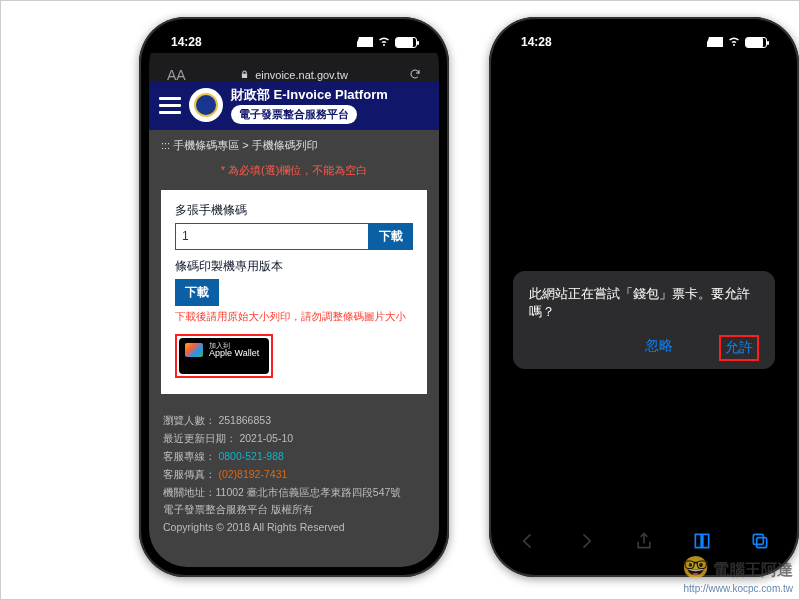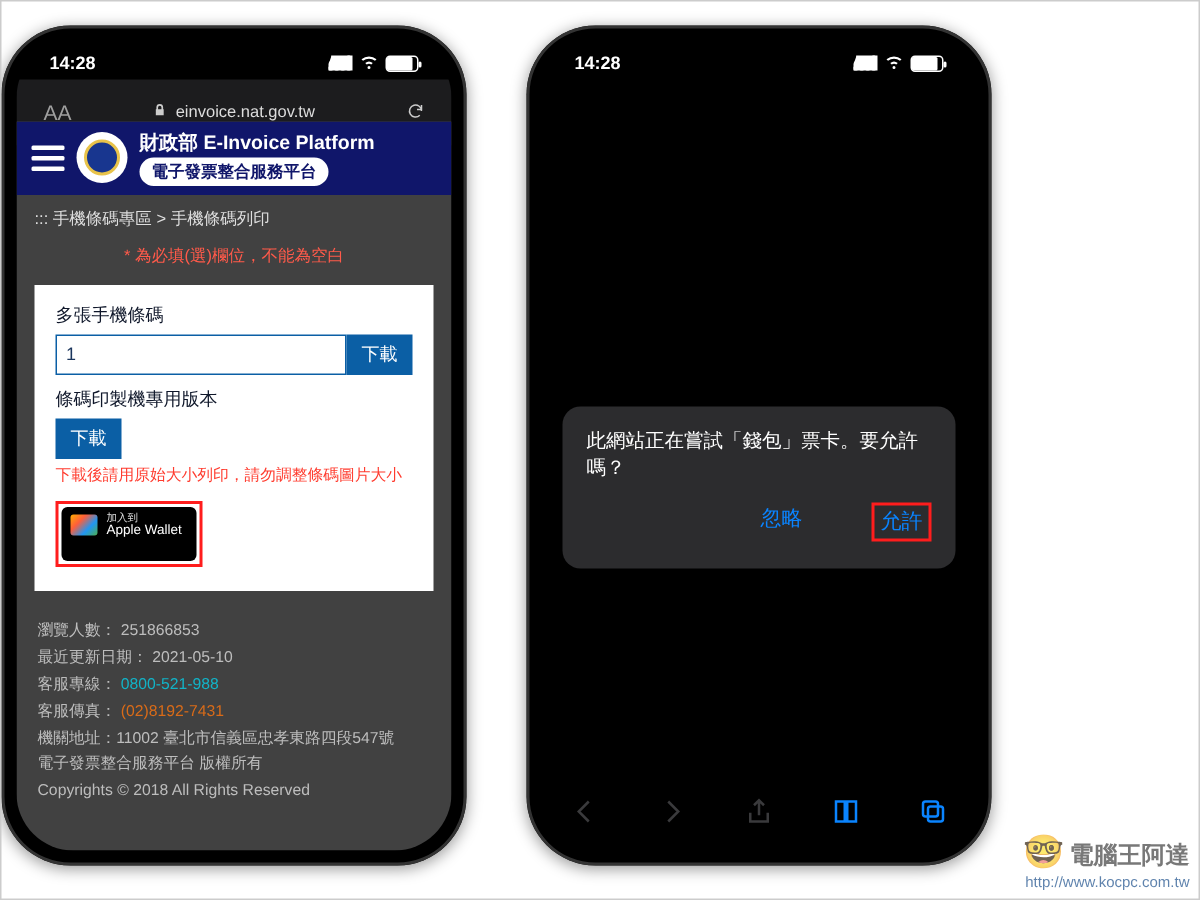--- a/index.html
+++ b/index.html
@@ -4,21 +4,21 @@
 <style>
   * { box-sizing: border-box; margin: 0; padding: 0; }
   body {
     width: 800px; height: 600px;
     background: #fff;
     font-family: -apple-system, "Helvetica Neue", Arial, sans-serif;
     font-size: 12px;
     position: relative;
     border: 1px solid #ccc;
   }
-  .stage { display: flex; gap: 40px; justify-content: flex-start; padding-top: 16px; }
+  .stage { display: flex; gap: 40px; justify-content: flex-end; padding-top: 16px; }
 
   
   .phone {
     width: 310px; height: 560px;
     background: #000;
     border-radius: 46px;
     padding: 10px;
     box-shadow: 0 2px 10px rgba(0,0,0,.4), inset 0 0 0 2px #333;
     position: relative;
   }
@@ -77,21 +77,21 @@
   .brand{font-size:13px;font-weight:700;line-height:1.2}
   .pill{display:inline-block;background:#fff;color:#10166a;border-radius:12px;padding:2px 8px;font-size:11px;font-weight:700;margin-top:2px;}
 
   .crumb{padding:8px 12px;color:#dedede;font-size:11px;}
   .req{color:#ff5a4a;text-align:center;padding:2px 0 8px;font-size:11px;}
 
   .card{background:#fff;color:#333;margin:4px 12px 10px;padding:12px 14px 16px;}
   .field-label{color:#0f172a;font-size:12px;margin-bottom:4px;}
   .row{display:flex;}
   .row input{flex:1;border:1px solid #0b5fa5;padding:4px 6px;font-size:12px;color:#1b365d;}
-  .btn-blue{background:#0b5fa5;color:#fff;border:none;padding:5px 10px;font-size:12px;cursor:pointer;}
+  .btn-blue{background:#0b5fa5;color:#fff;border:none;padding:5px 10px;font-size:12px;cursor:pointer;font-weight:bold;}
   .hint{color:#ff3b2e;font-size:10.5px;margin-top:4px;}
   .spacer{height:8px;}
   .wallet-wrap{margin-top:10px;border:2px solid #ff1d1d;display:inline-block;padding:2px;}
   .wallet{background:#000;color:#fff;border-radius:4px;padding:4px 10px 15px 6px;display:flex;align-items:center;gap:6px;font-size:9px;line-height:1.1;}
   .wallet .wicon{width:18px;height:14px;border-radius:2px;background:linear-gradient(135deg,#ffae00,#ff5e3a,#2196f3,#4caf50);}
   .wallet .wtxt small{display:block;font-size:7px;opacity:.85}
 
   .footer{padding:8px 14px;font-size:10.5px;color:#bdbdbd;line-height:1.7}
   .footer .lnk{color:#12b3c7}
   .footer .cw{color:#d96b18}
@@ -100,21 +100,21 @@
   .b1{background:#2e7d32}.b2{background:#00695c}.b3{background:#1565c0;width:24px}
 
   
   .search-pill{
     position:absolute;top:30px;left:14px;right:14px;height:30px;border-radius:9px;
     background:#2c2c2e;color:#8e8e93;display:flex;align-items:center;justify-content:center;gap:6px;font-size:12px;
   }
   .search-pill svg{width:12px;height:12px;fill:#8e8e93}
   .dialog{
     position:absolute;left:14px;right:14px;top:244px;background:#2c2c2e;border-radius:12px;
-    color:#fff;padding:14px 16px 18px;font-size:13px;
+    color:#fff;padding:14px 16px 8px;font-size:13px;
   }
   .dialog .actions{display:flex;justify-content:flex-end;gap:36px;margin-top:14px;font-size:14px;}
   .dialog .act{color:#0a84ff;cursor:pointer;padding:2px 4px}
   .hl{border:2px solid #ff1d1d;padding:0 4px;margin-left:6px}
 
   .toolbar{position:absolute;bottom:8px;left:0;right:0;height:34px;display:flex;justify-content:space-around;align-items:center;}
   .toolbar svg{width:20px;height:20px;fill:none;stroke:#3a3a3c;stroke-width:2}
   .toolbar .tb-book svg, .toolbar .tb-tabs svg{stroke:#0a84ff}
 
   

